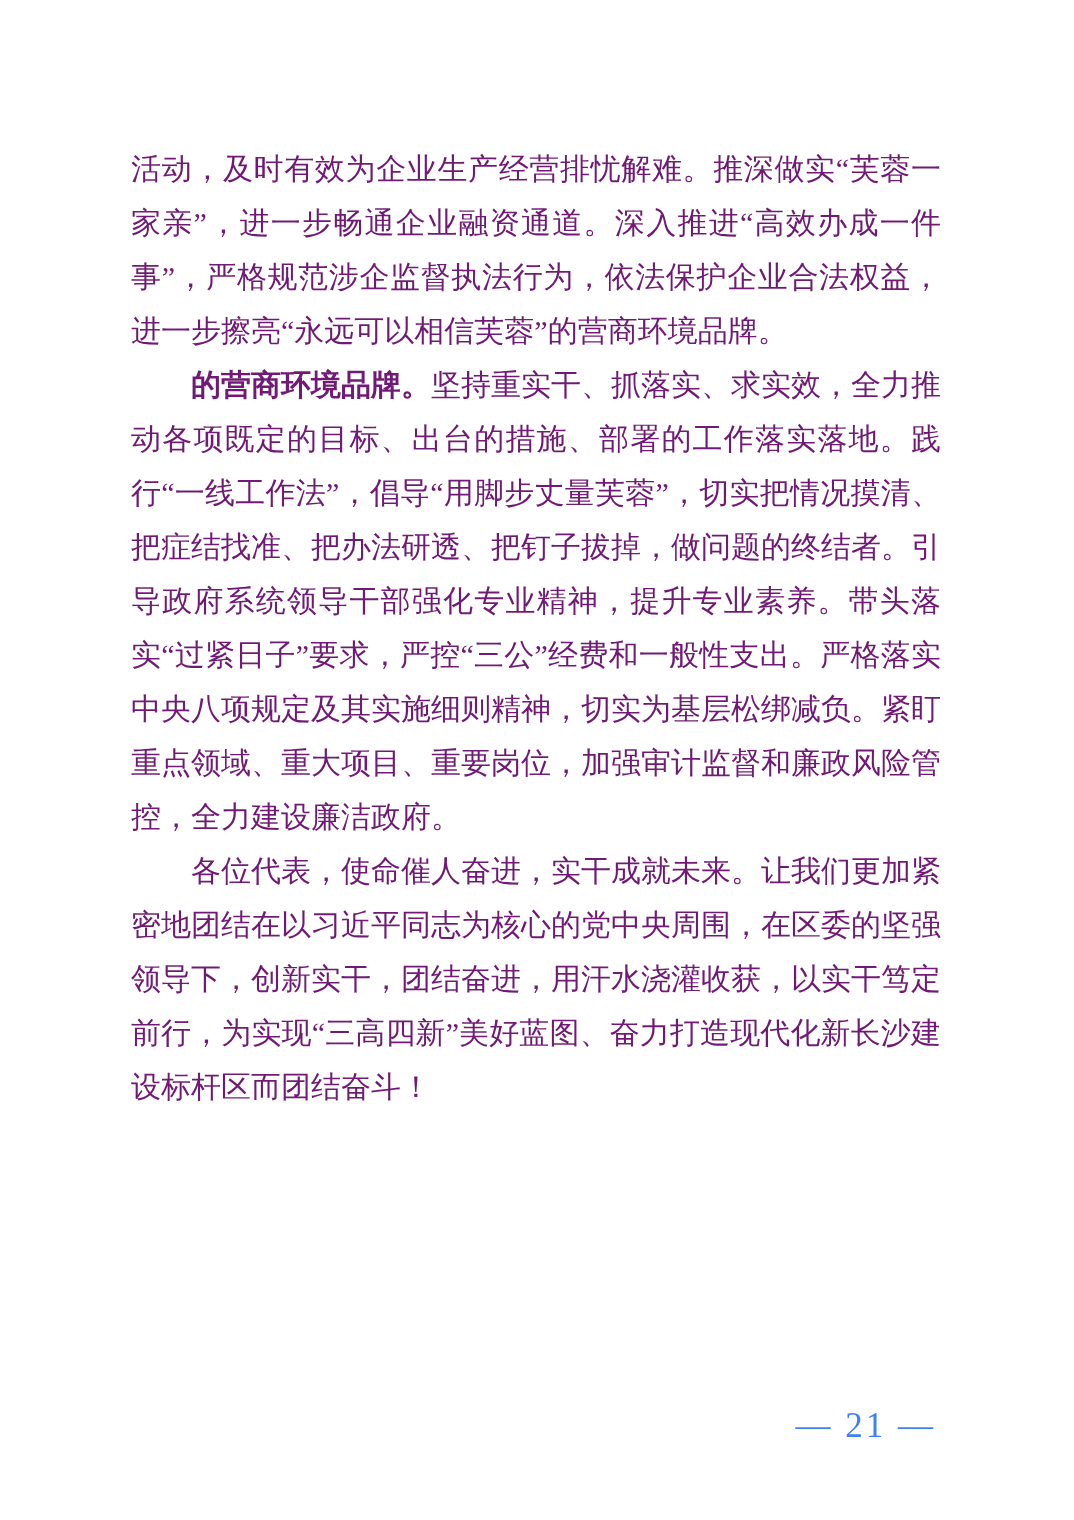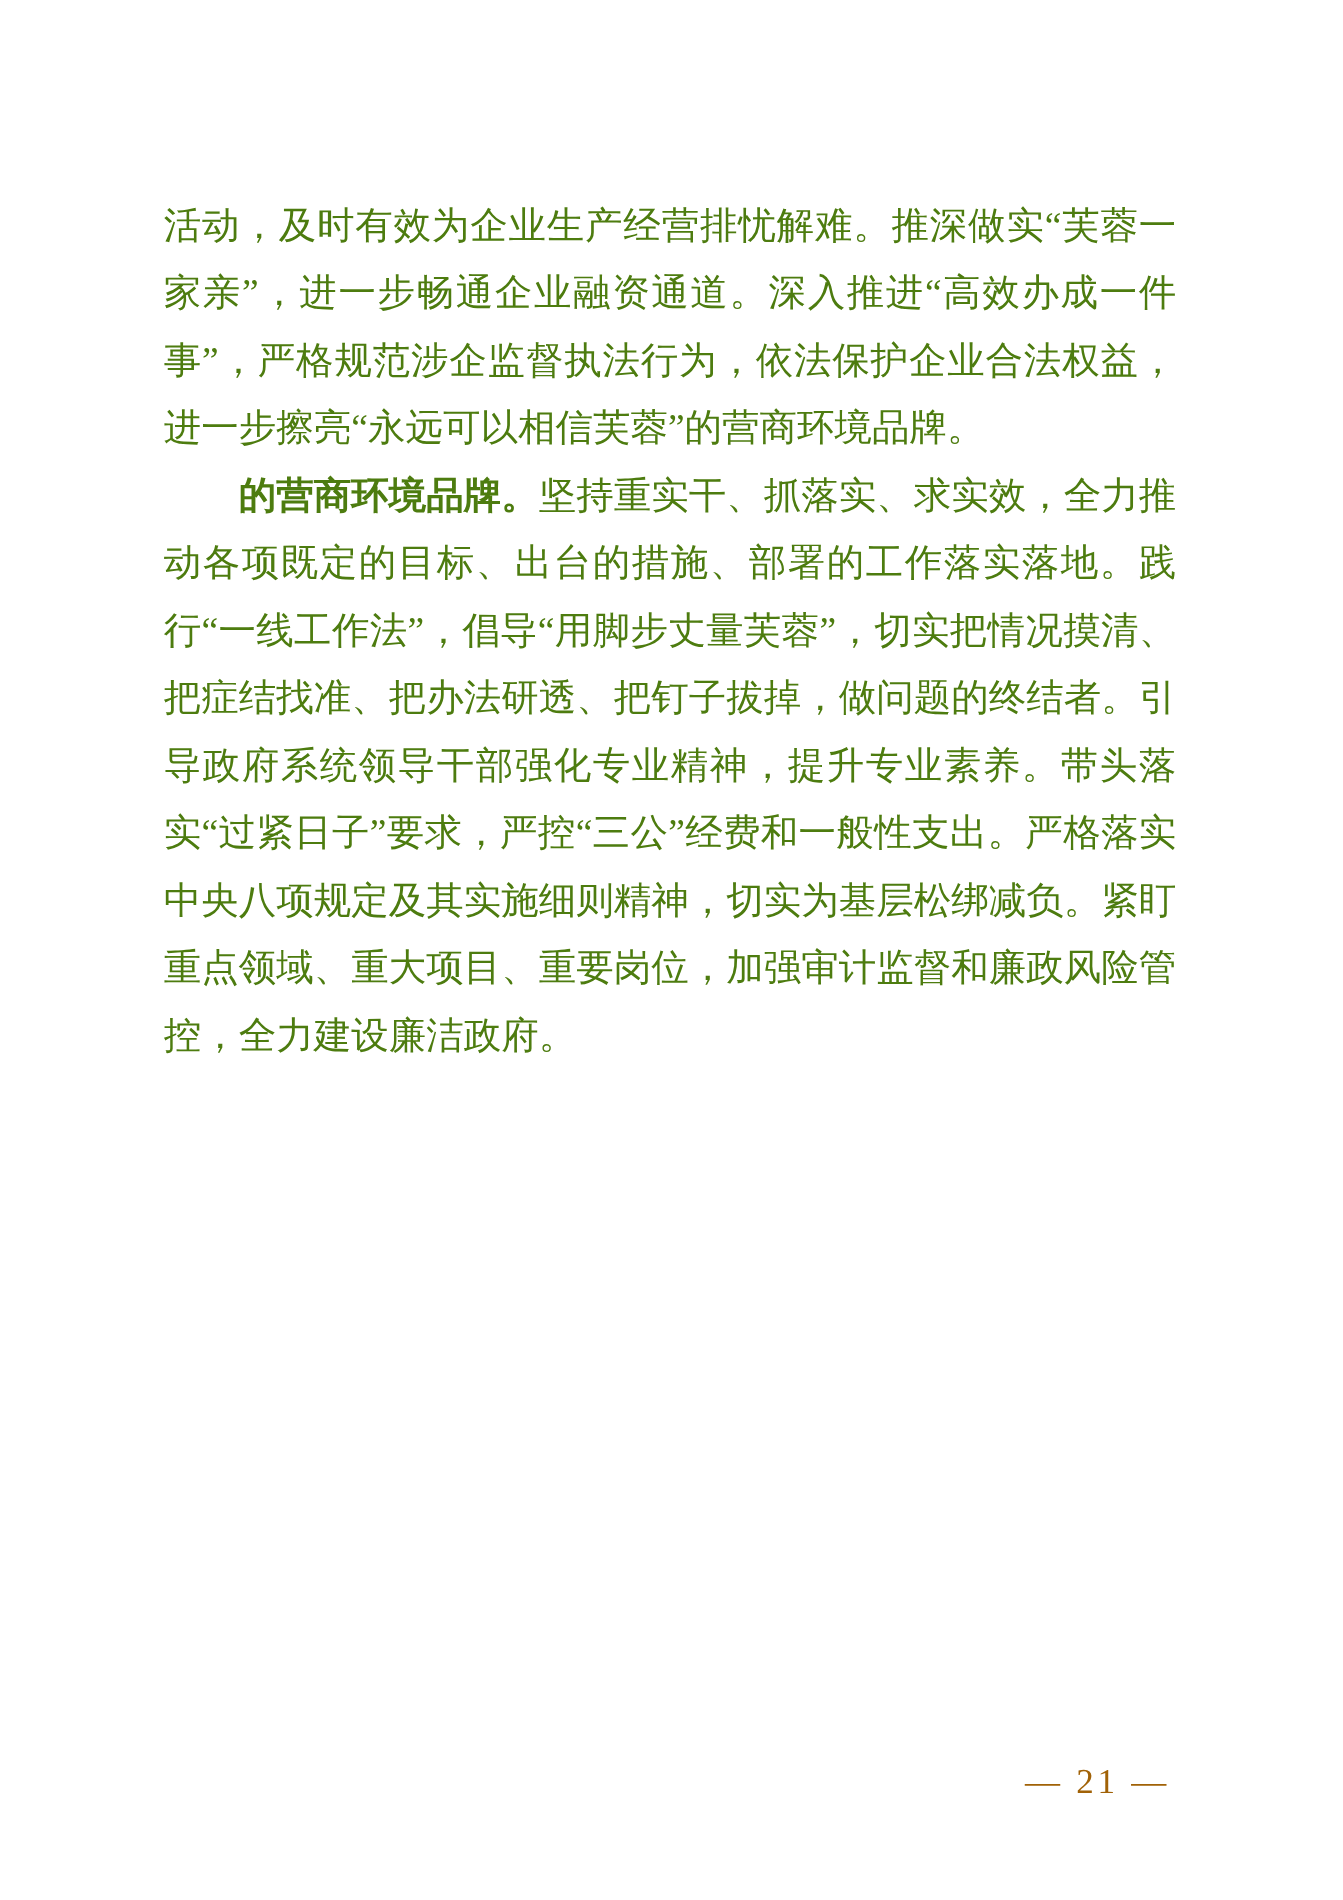--- a/index.html
+++ b/index.html
@@ -18,23 +18,23 @@
     position: absolute;
     left: 0;
     top: 0;
     width: 1074px;
     height: 1520px;
     background: #ffffff;
   }
   .body-text {
     position: absolute;
     left: 131px;
-    top: 154px;
+    top: 142px;
     width: 810px;
-    color: #4d7c0f;
+    color: #701a75;
     font-size: 30px;
     line-height: 54px;
     text-align: justify;
     text-justify: inter-character;
     letter-spacing: 0;
   }
   .para {
     margin: 0;
     padding: 0;
     text-indent: 2em;
@@ -43,29 +43,30 @@
   .para.no-indent {
     text-indent: 0;
   }
   .run-bold {
     font-weight: 700;
   }
   .page-number {
     position: absolute;
     top: 1408px;
     right: 138px;
-    font-size: 28px;
+    font-size: 35px;
     line-height: 36px;
-    color: #a16207;
+    color: #3b82f6;
     letter-spacing: 3px;
     white-space: pre;
   }
 </style>
 </head>
 <body>
 
 <div class="page">
   <div class="body-text">
     <p class="para no-indent"><span>活动，及时有效为企业生产经营排忧解难。推深做实“芙蓉一家亲”，进一步畅通企业融资通道。深入推进“高效办成一件事”，严格规范涉企监督执法行为，依法保护企业合法权益，进一步擦亮“永远可以相信芙蓉”的营商环境品牌。</span></p>
     <p class="para"><span class="run-bold">的营商环境品牌。</span><span>坚持重实干、抓落实、求实效，全力推动各项既定的目标、出台的措施、部署的工作落实落地。践行“一线工作法”，倡导“用脚步丈量芙蓉”，切实把情况摸清、把症结找准、把办法研透、把钉子拔掉，做问题的终结者。引导政府系统领导干部强化专业精神，提升专业素养。带头落实“过紧日子”要求，严控“三公”经费和一般性支出。严格落实中央八项规定及其实施细则精神，切实为基层松绑减负。紧盯重点领域、重大项目、重要岗位，加强审计监督和廉政风险管控，全力建设廉洁政府。</span></p>
+    <p class="para"><span>各位代表，使命催人奋进，实干成就未来。让我们更加紧密地团结在以习近平同志为核心的党中央周围，在区委的坚强领导下，创新实干，团结奋进，用汗水浇灌收获，以实干笃定前行，为实现“三高四新”美好蓝图、奋力打造现代化新长沙建设标杆区而团结奋斗！</span></p>
   </div>
   <div class="page-number">— 21 —</div>
 </div>
 
 </body></html>

